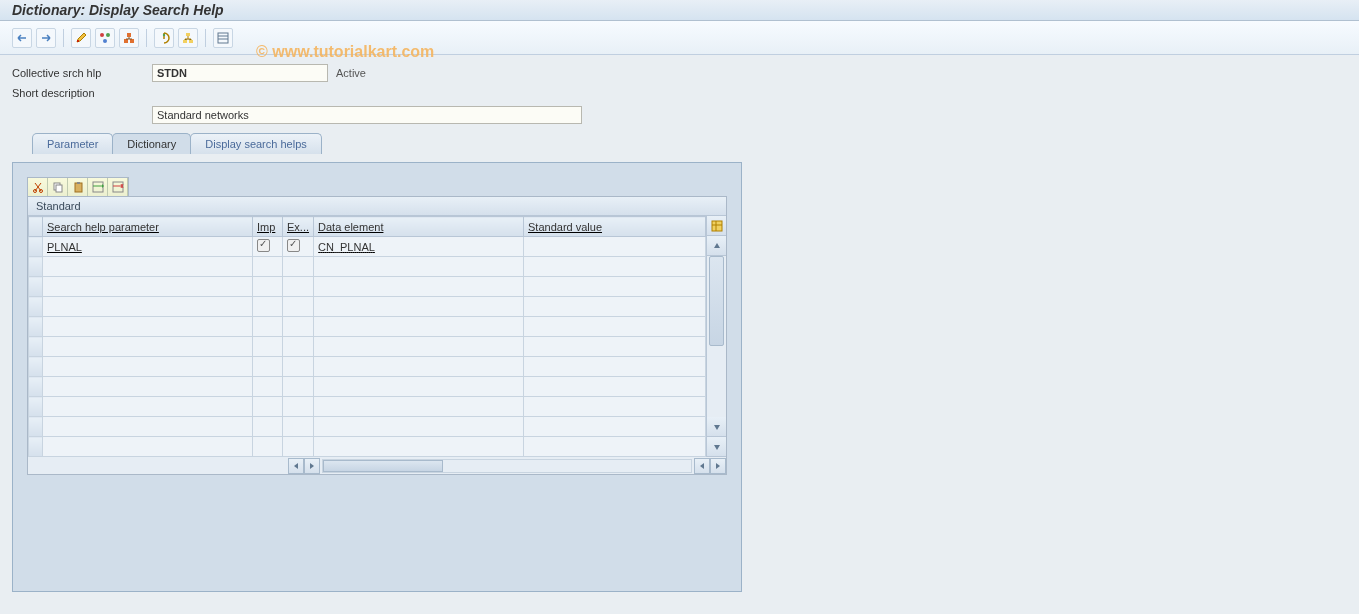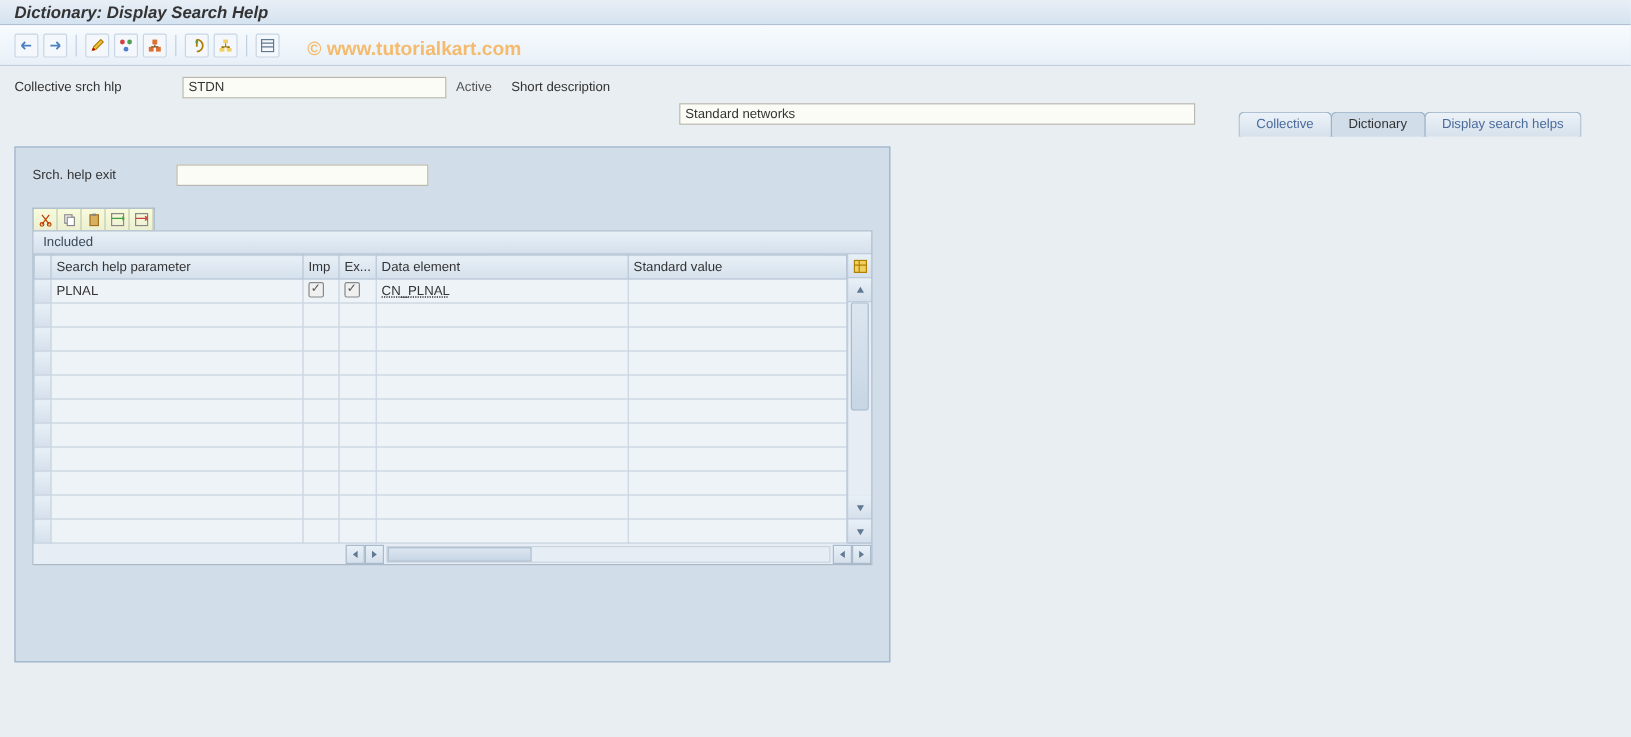--- a/index.html
+++ b/index.html
@@ -30,27 +30,27 @@
     .tb-btn {
       width: 20px; height: 20px;
       background: #f4f8fc;
       border: 1px solid #c8d6e4;
       border-radius: 2px;
       display: flex; align-items: center; justify-content: center;
       cursor: pointer;
     }
     .tb-sep { width: 1px; height: 18px; background: #c0cfe0; margin: 0 3px; }
     .watermark {
-      position: absolute; left: 256px; top: 12px;
+      position: absolute; left: 256px; top: 22px;
       font-size: 16px; color: #f5b55f; font-weight: bold;
       opacity: 0.9;
     }
 
     
-    .form-area { padding: 8px 12px; background: #e9eef2; display: flex; flex-direction: row; gap: 16px; }
+    .form-area { padding: 8px 12px; background: #e9eef2; display: flex; flex-direction: column; gap: 0; }
     .form-row { display: flex; align-items: center; height: 20px; }
     .form-label { width: 140px; color: #333; }
     .form-input {
       height: 18px; background: #fcfcf6; border: 1px solid #b8b8b0;
       padding: 1px 4px; color: #333;
     }
     .form-status { margin-left: 8px; color: #555; }
 
     
     .tab-strip { display: flex; align-items: flex-end; margin-top: 30px; padding-left: 20px; gap: -1px; }
@@ -100,21 +100,21 @@
       border: 1px solid #aab8c8;
       background: #d9e2ec;
     }
     .param-group-title {
       padding: 3px 8px;
       background: linear-gradient(#e8f0f7, #d5e0ec);
       border-bottom: 1px solid #b8c6d6;
       color: #3a4a5a;
     }
 
-    .table-wrap { display: flex; }
+    .table-wrap { display: flex; text-decoration: underline; }
     .table-body { flex: 1; }
 
     table.param { width: 100%; border-collapse: collapse; }
     table.param th {
       background: linear-gradient(#e8f0f7, #d5e0ec);
       border: 1px solid #b8c6d6;
       padding: 3px 4px;
       text-align: left;
       font-weight: normal;
       color: #333;
@@ -238,40 +238,36 @@
         <line x1="1" y1="4" x2="11" y2="4" stroke="#607890"></line>
         <line x1="1" y1="7" x2="11" y2="7" stroke="#607890"></line>
       </svg>
     </div>
   <span class="watermark">© www.tutorialkart.com</span>
 </div>
 
 <div class="form-area">
   <div class="form-row">
     <span class="form-label">Collective srch hlp</span>
-    <input class="form-input" style="width: 220px;" value="STDN">
+    <input class="form-input" style="width: 176px; font-weight: bold;" value="STDN">
     <span class="form-status">Active</span>
   </div>
   <div class="form-row">
     <span class="form-label">Short description</span>
     <input class="form-input" style="width: 430px; margin-top: 44px;" value="Standard networks">
   </div>
 
   <div class="tab-strip">
-    <div class="tab">Collective</div>
+    <div class="tab">Parameter</div>
     <div class="tab active">Dictionary</div>
     <div class="tab">Display search helps</div>
   </div>
 </div>
 
 <div class="tab-content">
-  <div class="srch-row">
-    <span class="form-label" style="width:120px">Srch. help exit</span>
-    <input class="form-input" value="" style="">
-  </div>
 
   <div class="mini-toolbar">
     <div class="mini-btn">
         <svg width="12" height="12">
           <path d="M3 2l6 8M9 2l-6 8" stroke="#c04000"></path>
           <circle cx="3" cy="10" r="1.5" fill="none" stroke="#c04000"></circle>
           <circle cx="9" cy="10" r="1.5" fill="none" stroke="#c04000"></circle>
         </svg>
       </div>
     <div class="mini-btn">
@@ -297,21 +293,21 @@
         <svg width="12" height="12">
           <rect x="1" y="1" width="10" height="10" fill="none" stroke="#888"></rect>
           <line x1="1" y1="5" x2="11" y2="5" stroke="#d04040"></line>
           <line x1="9" y1="3" x2="11" y2="7" stroke="#d04040"></line>
           <line x1="11" y1="3" x2="9" y2="7" stroke="#d04040"></line>
         </svg>
       </div>
   </div>
 
   <div class="param-group">
-    <div class="param-group-title">Included</div>
+    <div class="param-group-title">Standard</div>
 
     <div class="table-wrap">
       <div class="table-body">
         <table class="param">
           <thead>
             <tr>
               <th class="rowsel"></th>
               <th style="width:210px">Search help parameter</th>
               <th style="width:30px">Imp</th>
               <th style="width:30px">Ex...</th>

